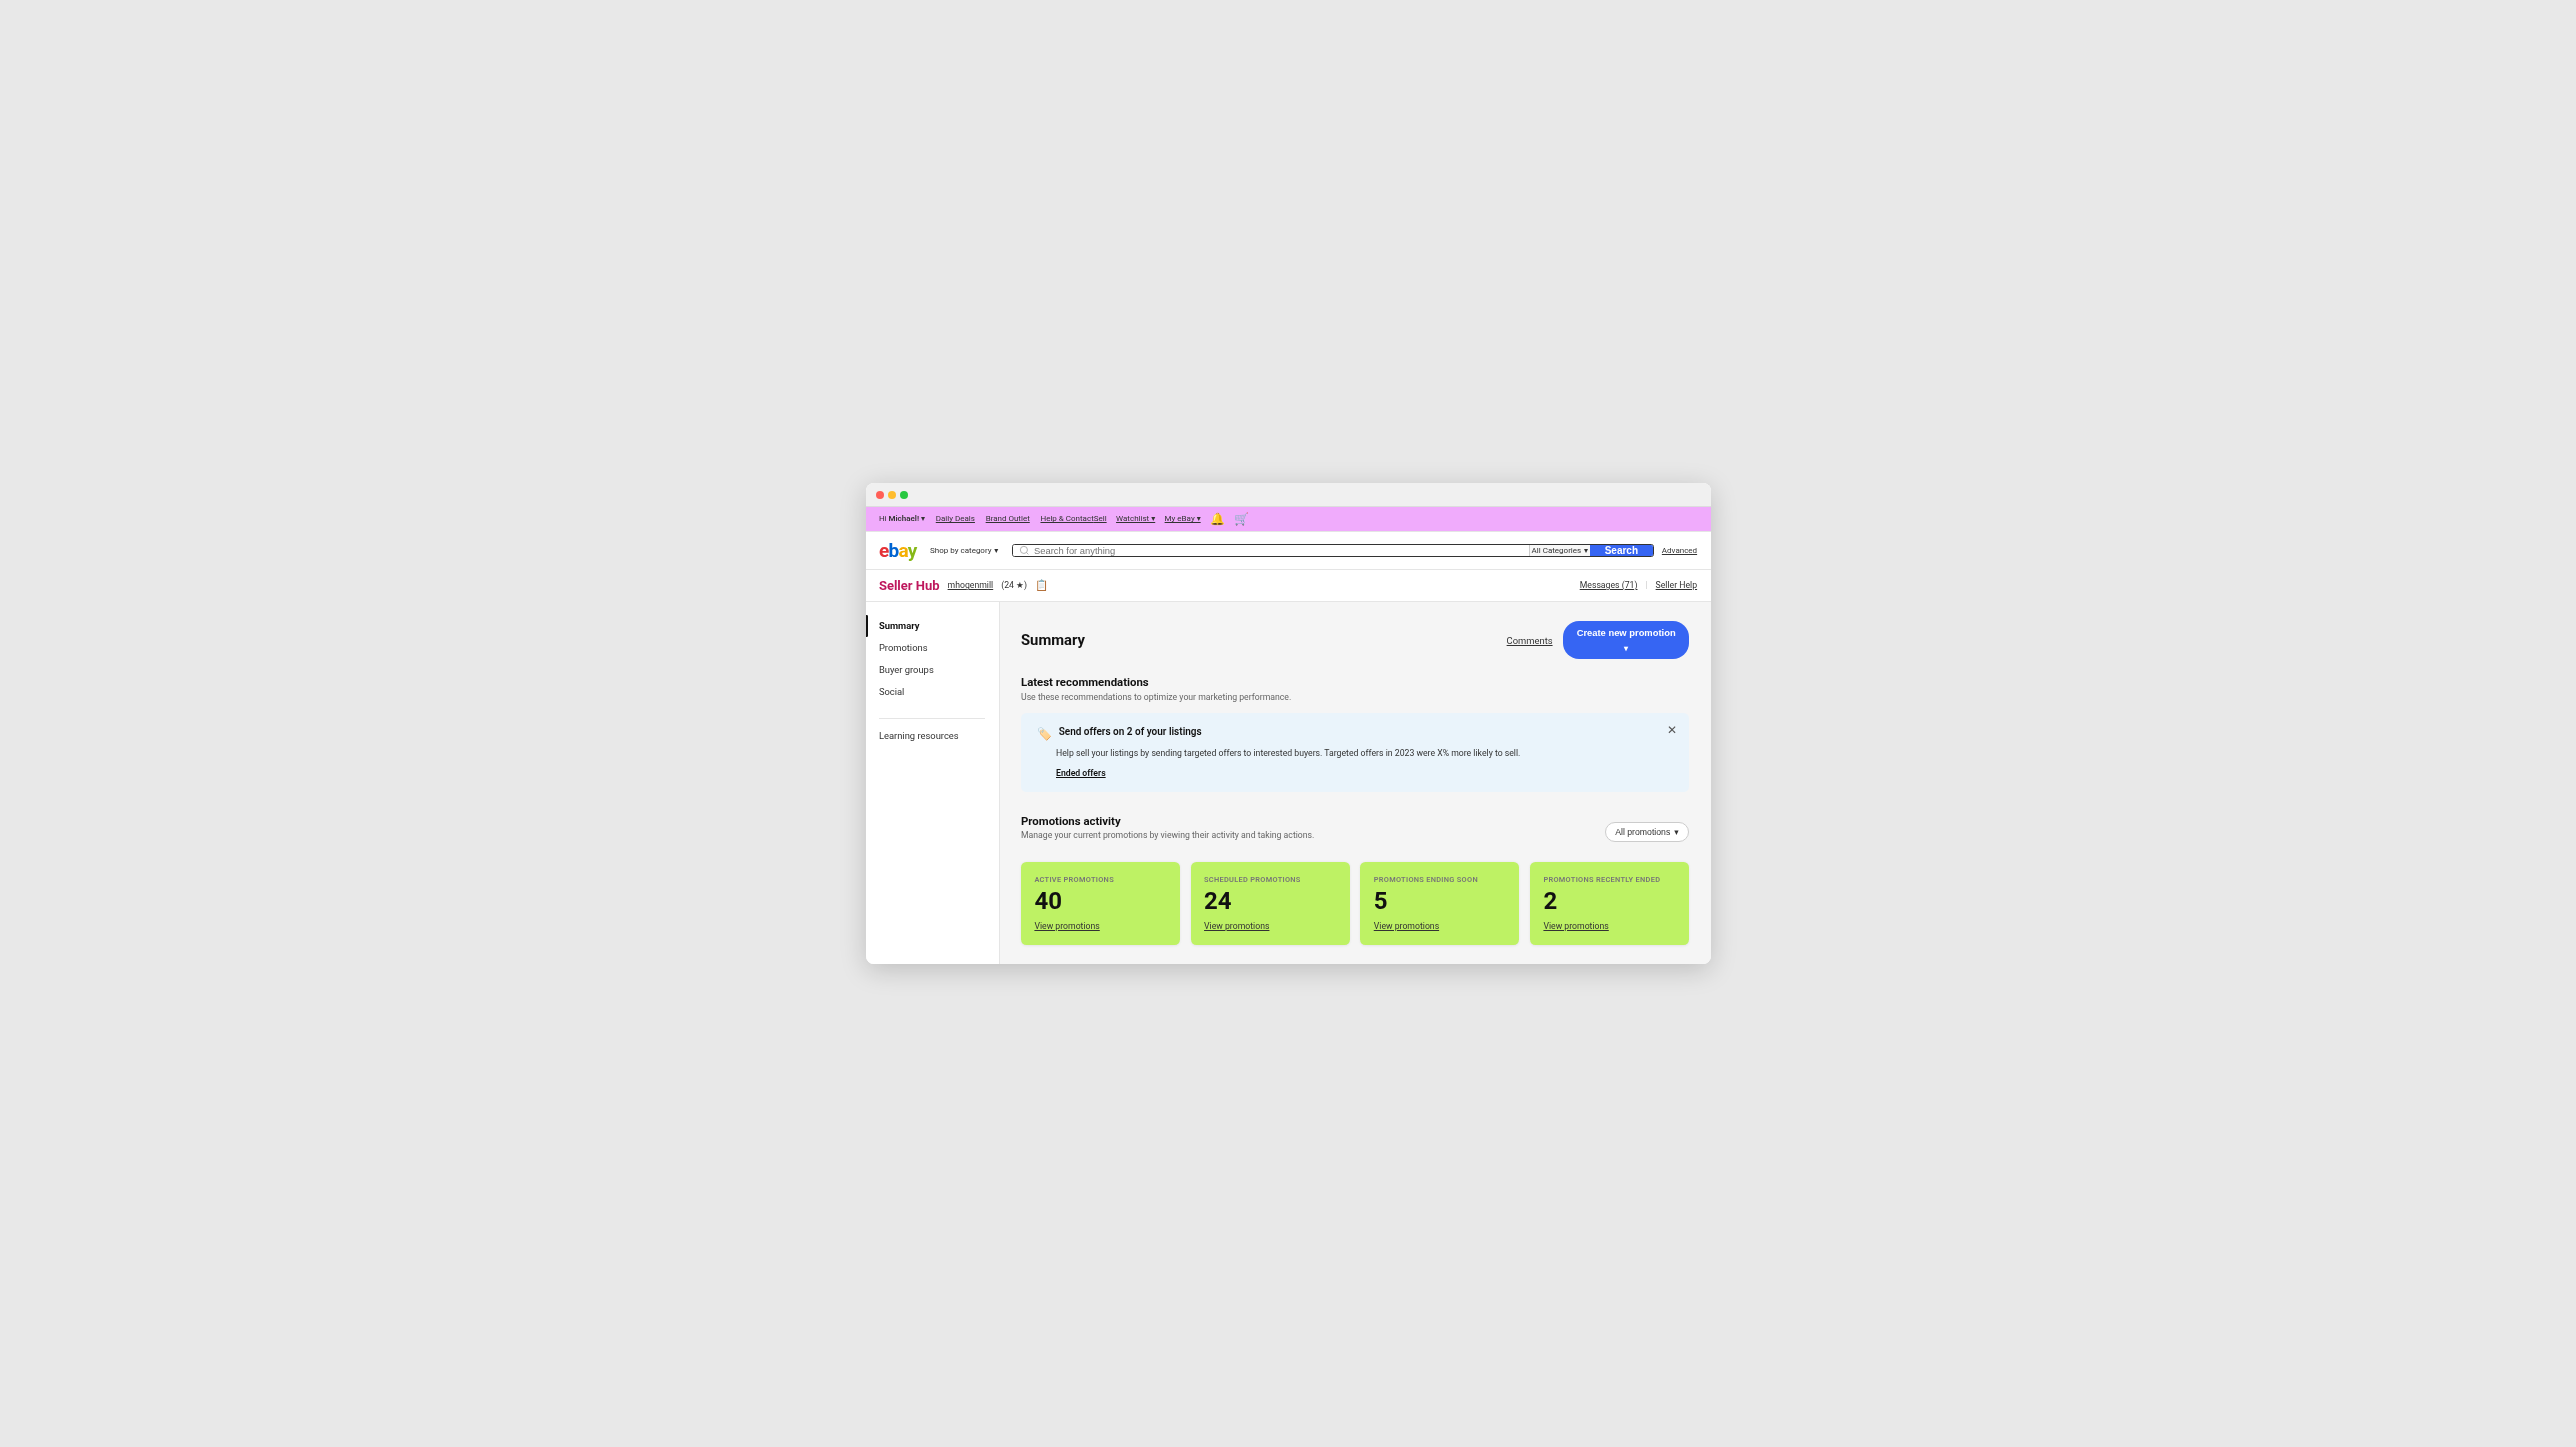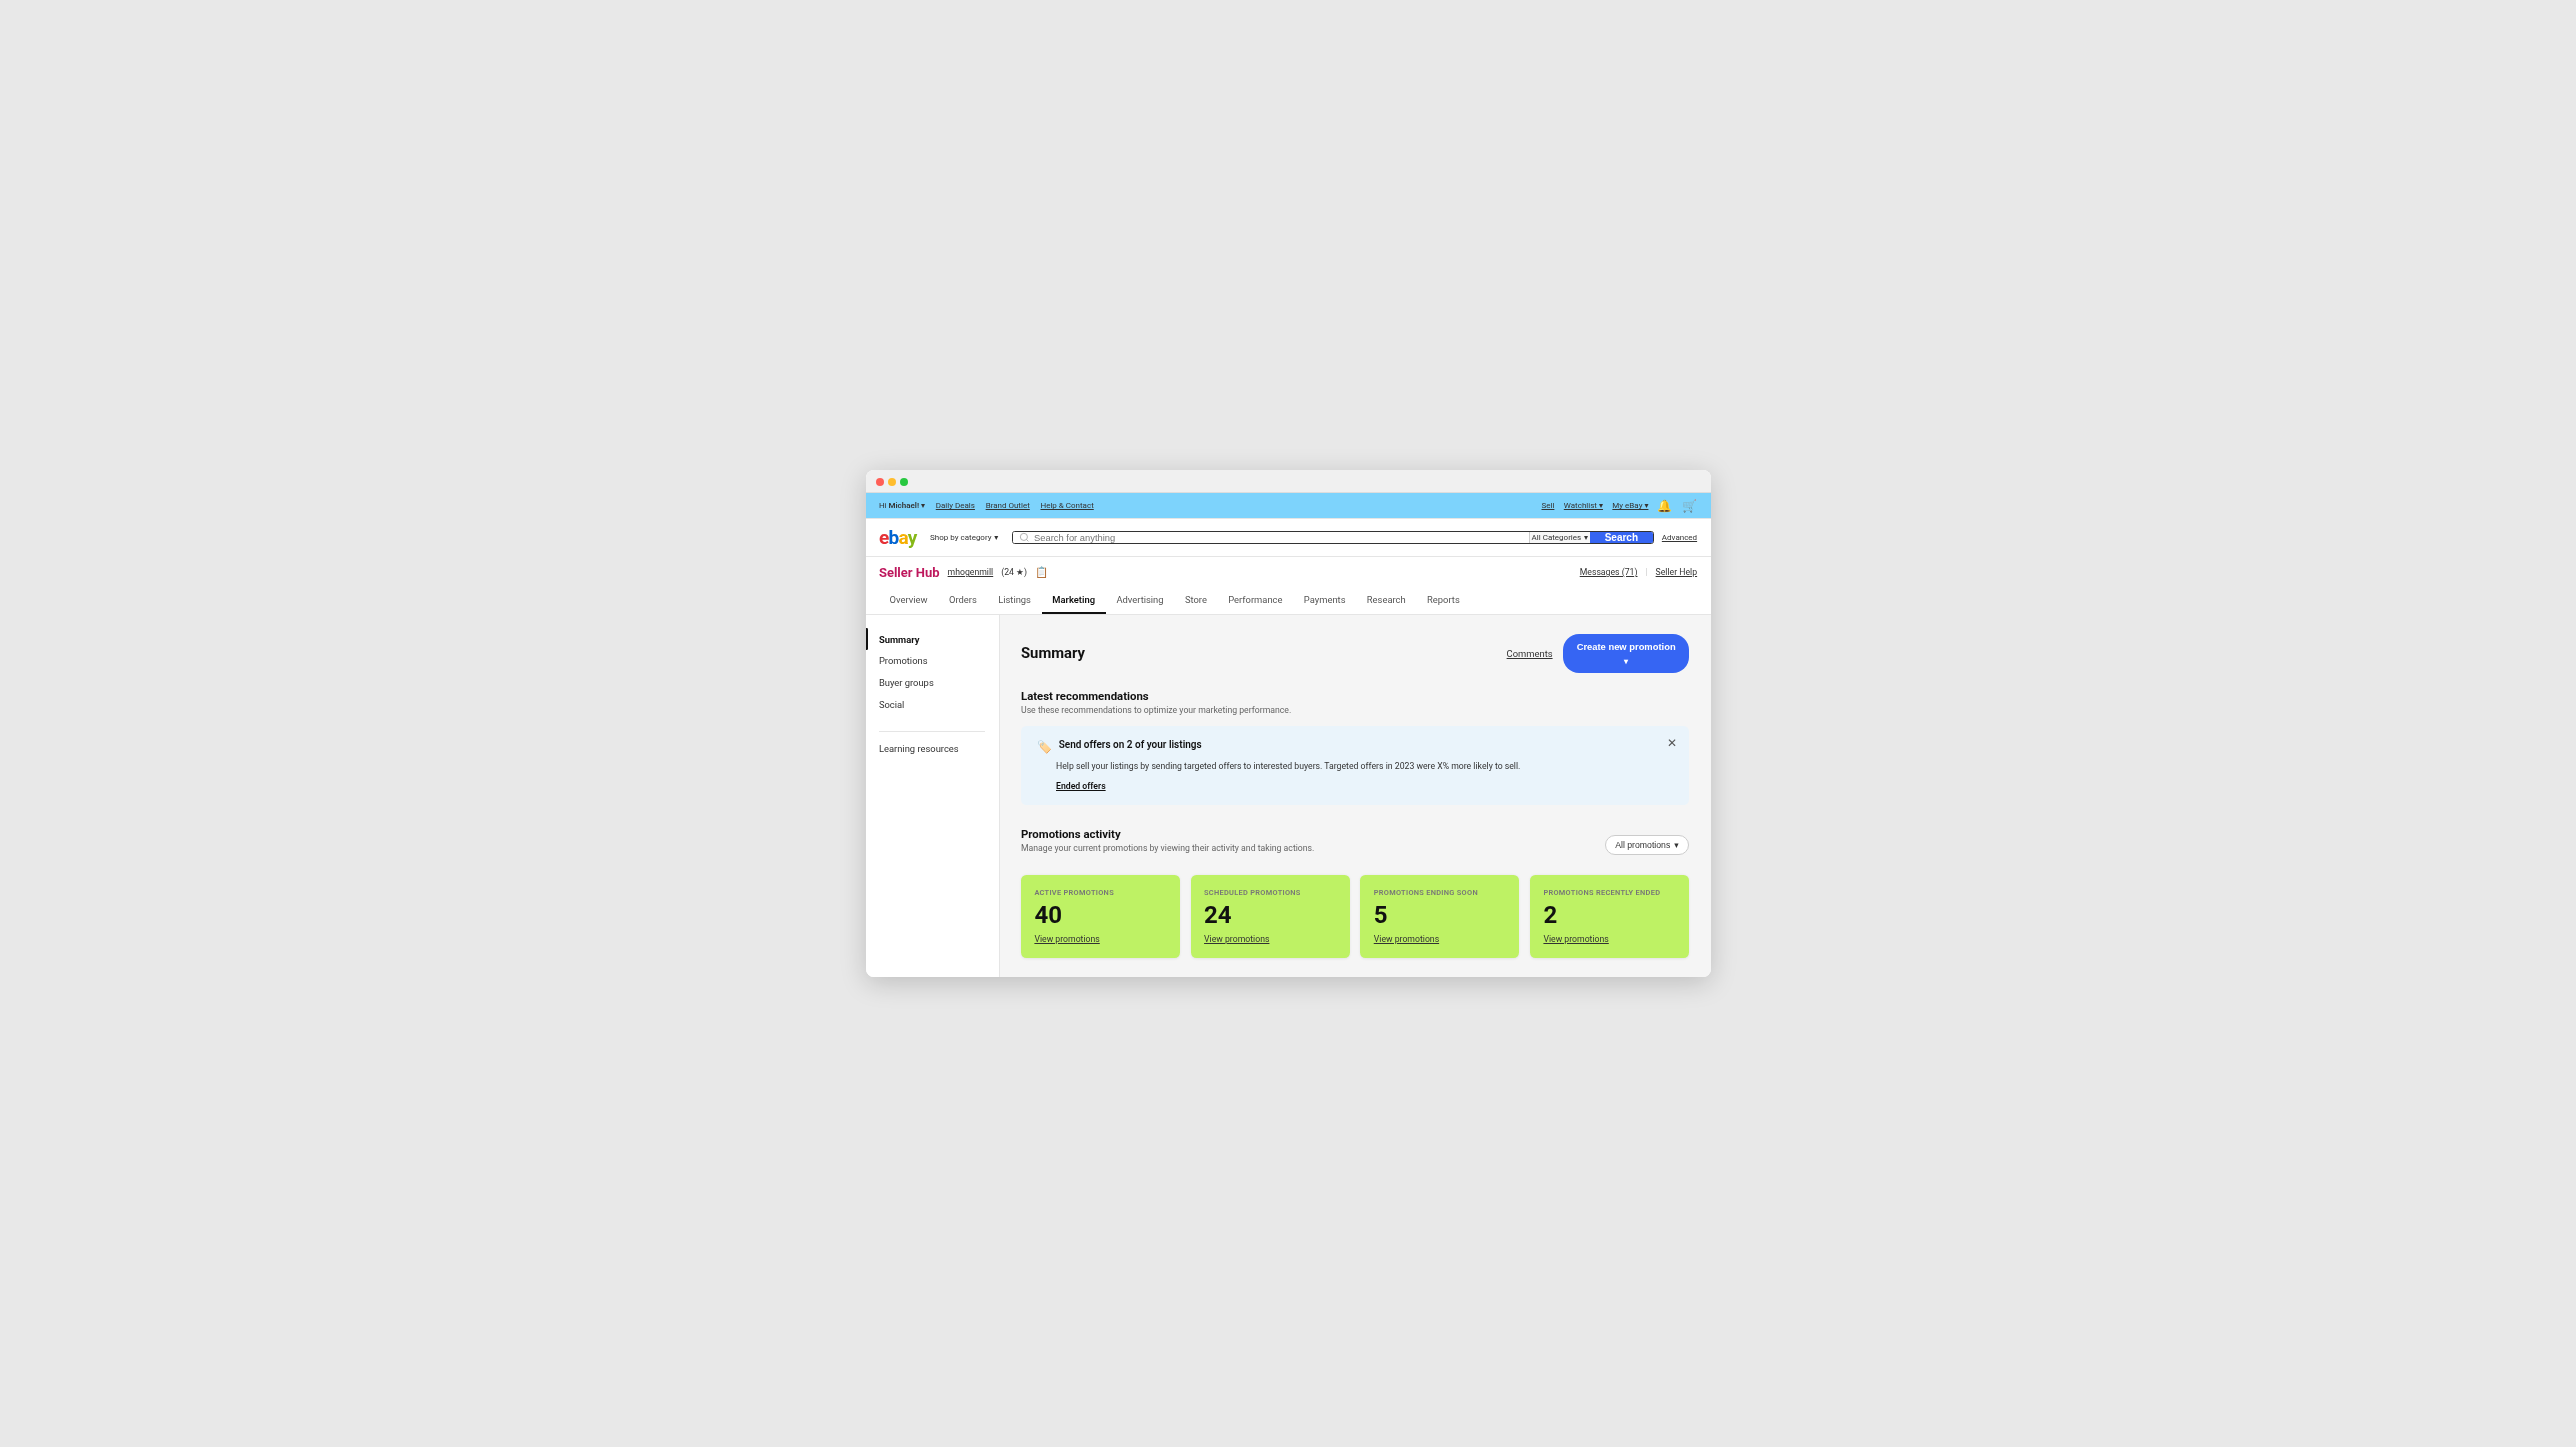--- a/index.html
+++ b/index.html
@@ -33,25 +33,24 @@
     .browser-dot {
       width: 8px; height: 8px;
       border-radius: 50%;
     }
     .dot-red { background: #ff5f57; }
     .dot-yellow { background: #ffbd2e; }
     .dot-green { background: #28c840; }
 
     
     .top-nav {
-      background: #7dd3fc;
+      background: #f0abfc;
       padding: 5.4px 13.4px;
       display: flex;
       align-items: center;
-      justify-content: space-between;
       border-bottom: 0.7px solid #e5e5e5;
       font-size: 8px;
     }
     .top-nav-left {
       display: flex;
       align-items: center;
       gap: 10.7px;
       color: #333;
     }
     .top-nav-left .greeting {
@@ -507,32 +506,20 @@
         <span class="seller-rating">(24 ★)</span>
         <span style="font-size:10.7px">📋</span>
       </div>
       <div class="seller-hub-links">
         <a>Messages (71)</a>
         <span class="divider">|</span>
         <a>Seller Help</a>
       </div>
     </div>
 
-    <nav class="main-nav">
-      <div class="main-nav-item">Overview</div>
-      <div class="main-nav-item">Orders</div>
-      <div class="main-nav-item">Listings</div>
-      <div class="main-nav-item active">Marketing</div>
-      <div class="main-nav-item">Advertising</div>
-      <div class="main-nav-item">Store</div>
-      <div class="main-nav-item">Performance</div>
-      <div class="main-nav-item">Payments</div>
-      <div class="main-nav-item">Research</div>
-      <div class="main-nav-item">Reports</div>
-    </nav>
   </div>
 
   <div class="page-content">
 
     <aside class="sidebar">
       <div class="sidebar-section">
         <div class="sidebar-item active">Summary</div>
         <div class="sidebar-item">Promotions</div>
         <div class="sidebar-item">Buyer groups</div>
         <div class="sidebar-item">Social</div>

